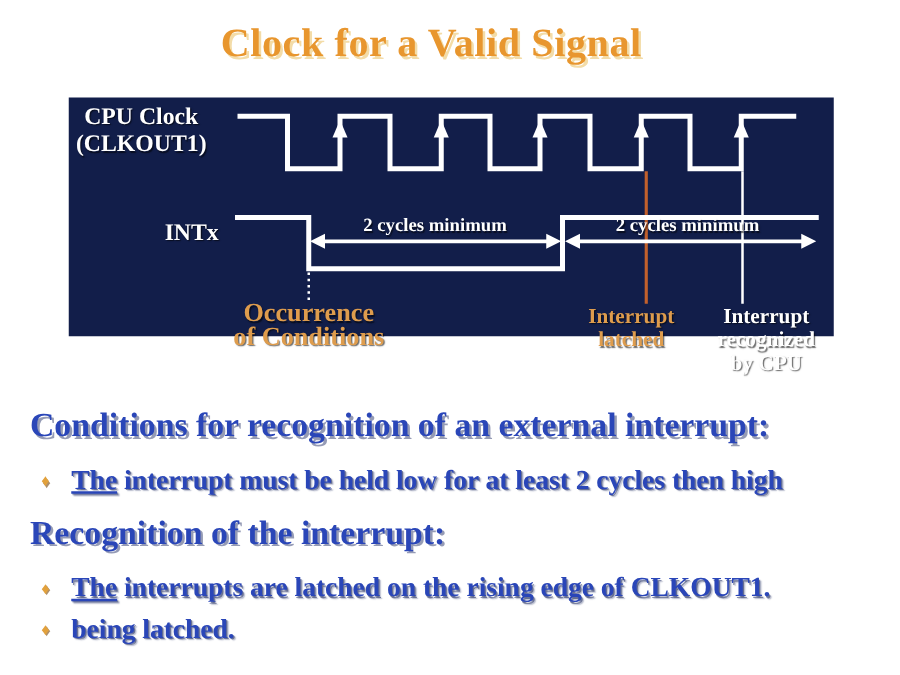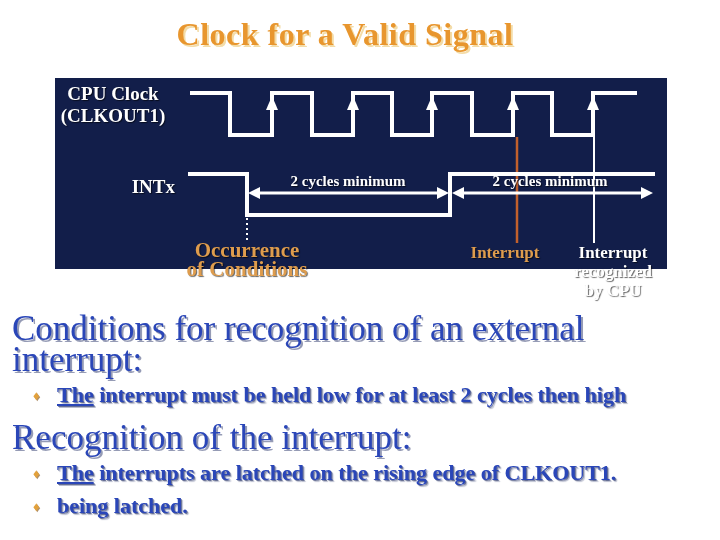--- a/index.html
+++ b/index.html
@@ -22,21 +22,21 @@
   .intx-lbl  { left:50px; top:98px; width:70px; font-size:19px;text-align:right; }
   .cyc1 { left:213px; top:95px; width:160px; font-size:15px; }
   .cyc2 { left:415px; top:95px; width:160px; font-size:15px; }
   .occ  { left:122px; top:163px; width:140px; font-size:21px; line-height:19px;
           color:var(--label_orange); }
   .lat  { left:380px; top:165px; width:140px; font-size:17px; line-height:19px;
           color:var(--label_orange); }
   .rec  { left:488px; top:165px; width:140px; font-size:17px; line-height:19px; }
 
   .content { position:absolute; left:0; top:306px; width:720px; }
-  .heading { margin:4px; padding:3px 0 0 8px; font-weight:normal; font-size:35px;
+  .heading { margin:16px; padding:3px 0 0 8px; font-weight:bold; font-size:27px;
              line-height:31px; color:var(--body_blue);
              text-shadow:2px 2px 0 rgba(20,33,90,0.45); }
   .heading.second { margin-top:12px; }
   ul.blist { list-style:none; margin:0; padding:0; }
   li.bullet { display:flex; margin:8px 0 0 33px; }
   li.bullet + li.bullet { margin-top:9px; }
   .diamond { flex:none; width:24px; padding-top:5px; font-size:13px; font-weight:bold;
              color:var(--bullet_gold); text-shadow:1px 1px 0 rgba(120,70,10,0.6); }
   .btxt { font-weight:bold; font-size:22px; line-height:24px; color:var(--body_blue);
           text-shadow:1px 1px 0 rgba(20,33,90,0.5), 2px 2px 1px rgba(20,33,90,0.3); }
@@ -79,20 +79,21 @@
     </div>
     <div class="lbl intx-lbl">INTx</div>
     <div class="lbl cyc1">2 cycles minimum</div>
     <div class="lbl cyc2">2 cycles minimum</div>
     <div class="lbl occ">
       <div>Occurrence</div>
       <div>of Conditions</div>
     </div>
     <div class="lbl lat">
       <div>Interrupt</div>
+      <div>latched</div>
     </div>
     <div class="lbl rec">
       <div>Interrupt</div>
       <div>recognized</div>
       <div>by CPU</div>
     </div>
   </div>
 
   <div class="content">
     <section>

